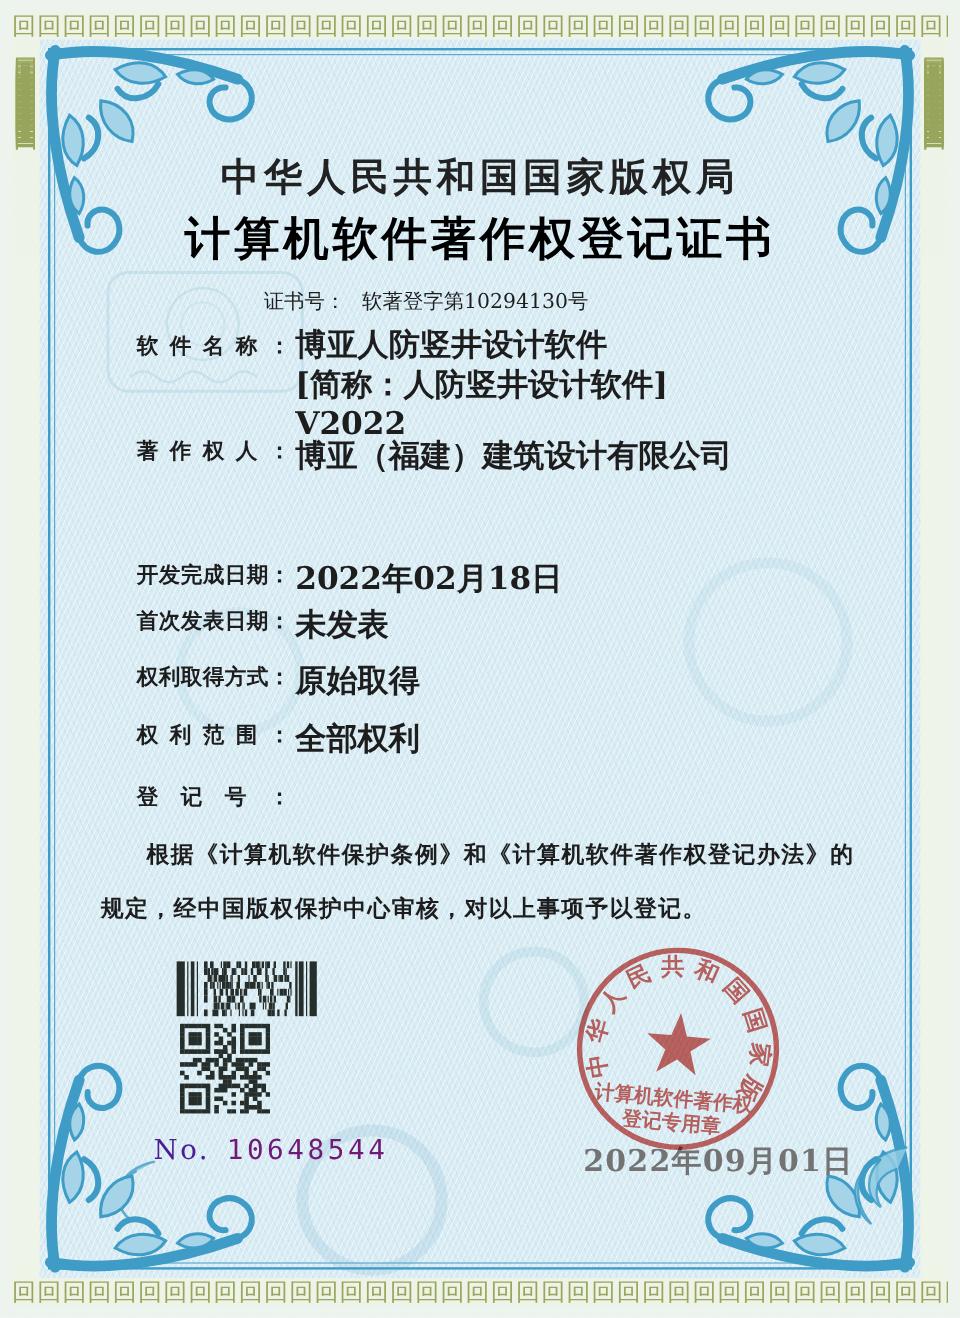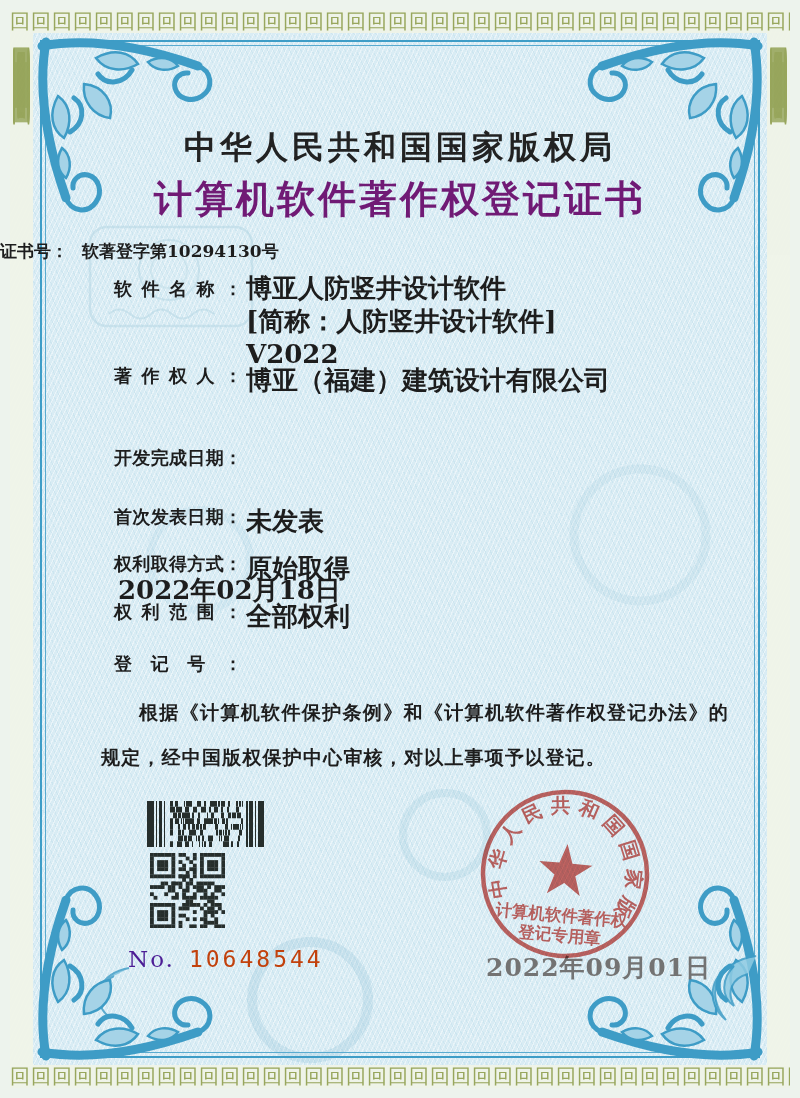--- a/index.html
+++ b/index.html
@@ -26,37 +26,37 @@
   
   .corner{position:absolute;width:180px;height:180px;z-index:3;pointer-events:none;}
   .c-tl{left:36px;top:36px;}
   .c-tr{right:36px;top:36px;transform:scaleX(-1);}
   .c-bl{left:36px;bottom:36px;transform:scaleY(-1);}
   .c-br{right:36px;bottom:36px;transform:scale(-1,-1);}
   .content{position:absolute;inset:0;z-index:4;}
   .authority{position:absolute;top:126px;left:0;width:800px;text-align:center;
     font-size:32px;font-weight:700;letter-spacing:4px;color:#222;}
   .cert-title{position:absolute;top:174px;left:0;width:800px;text-align:center;
-    font-size:38px;font-weight:700;letter-spacing:3px;color:#701a75;}
-  .certno-row{position:absolute;top:240px;left:0;right:90px;text-align:left;
-    font-size:17px;font-weight:700;}
+    font-size:38px;font-weight:700;letter-spacing:3px;color:#000000;}
+  .certno-row{position:absolute;top:240px;left:0;right:90px;text-align:center;
+    font-size:17px;font-weight:400;}
   .certno-row .val{margin-left:14px;}
   .field{position:absolute;left:88px;display:flex;align-items:flex-start;margin-left:26px;}
   .flabel{display:inline-block;width:128px;font-size:18px;font-weight:700;
     text-align:justify;text-align-last:justify;flex:0 0 128px;}
   .fvalue{margin-left:4px;font-size:26px;font-weight:700;white-space:pre-line;line-height:33px;}
   .f1{top:272px;} .f1 .flabel{line-height:33px;}
-  .f2{top:364px;} .f3{top:446px;flex-direction:column;} .f4{top:505px;} .f5{top:552px;} .f6{top:600px;} .f7{top:652px;align-items:flex-end;}
-  .statement{position:absolute;top:690px;left:101px;width:628px;font-size:19px;font-weight:700;
+  .f2{top:364px;} .f3{top:467px;} .f4{top:505px;} .f5{top:552px;} .f6{top:600px;} .f7{top:652px;align-items:flex-end;}
+  .statement{position:absolute;top:690px;left:84px;width:628px;font-size:19px;font-weight:700;
     line-height:45px;letter-spacing:1.2px;text-align:justify;text-indent:2em;line-break:anywhere;}
   .barcode{position:absolute;left:147px;top:801px;z-index:4;}
   .qrcode{position:absolute;left:150px;top:853px;z-index:4;}
   .no-row{position:absolute;left:128px;top:946px;z-index:4;font-size:23px;}
   .no-label{color:#4c1d95;letter-spacing:2px;}
-  .no-value{font-family:"DejaVu Sans Mono","Liberation Mono",monospace;color:#c2410c;
+  .no-value{font-family:"DejaVu Sans Mono","Liberation Mono",monospace;color:#701a75;
     letter-spacing:3px;margin-left:14px;font-size:23px;}
   .seal{position:absolute;left:465px;top:774px;width:200px;height:200px;z-index:5;
     transform:rotate(5deg);mix-blend-mode:multiply;opacity:.92;}
   .issue-date{position:absolute;left:486px;top:951px;z-index:4;font-size:25px;font-weight:700;
     letter-spacing:1px;color:#737373;}
   .watermark{position:absolute;left:85px;top:222px;z-index:1;opacity:.55;}
   .wave-bl{position:absolute;left:84px;top:962px;z-index:1;opacity:.8;}
   .wave-br{position:absolute;left:686px;top:948px;z-index:3;opacity:.85;}
   .bg-circles{position:absolute;inset:0;z-index:0;}
 </style>

